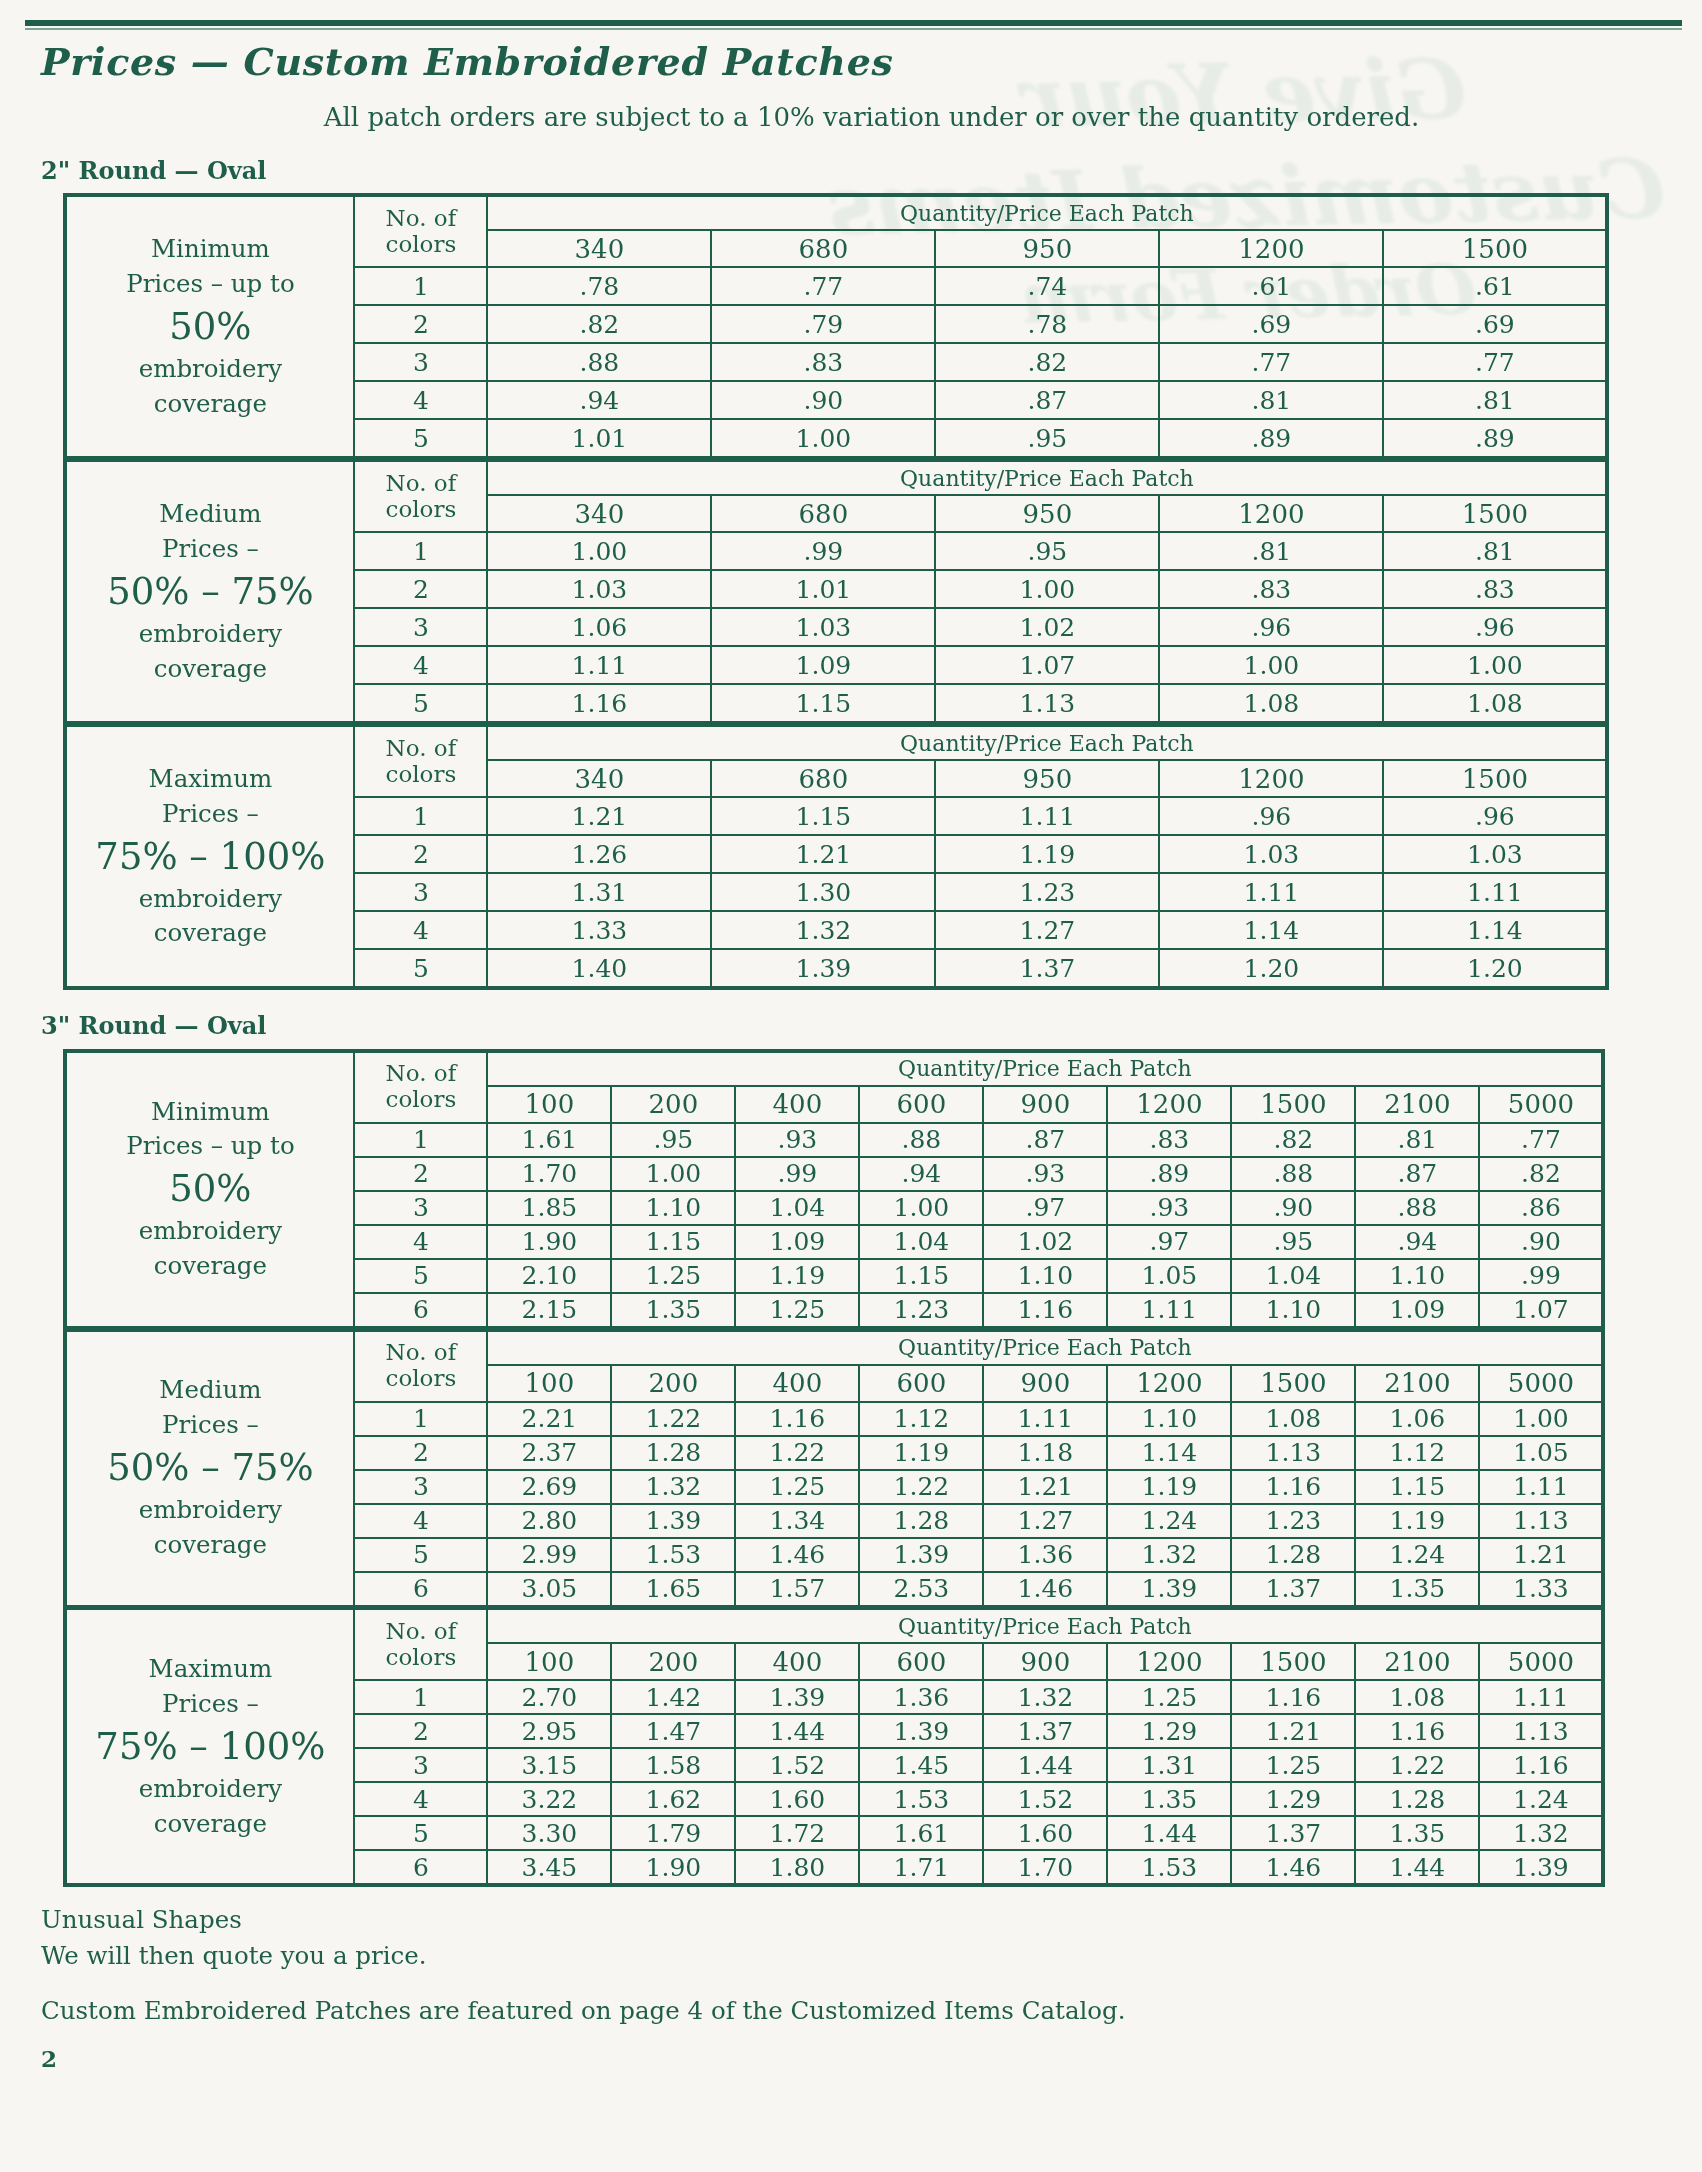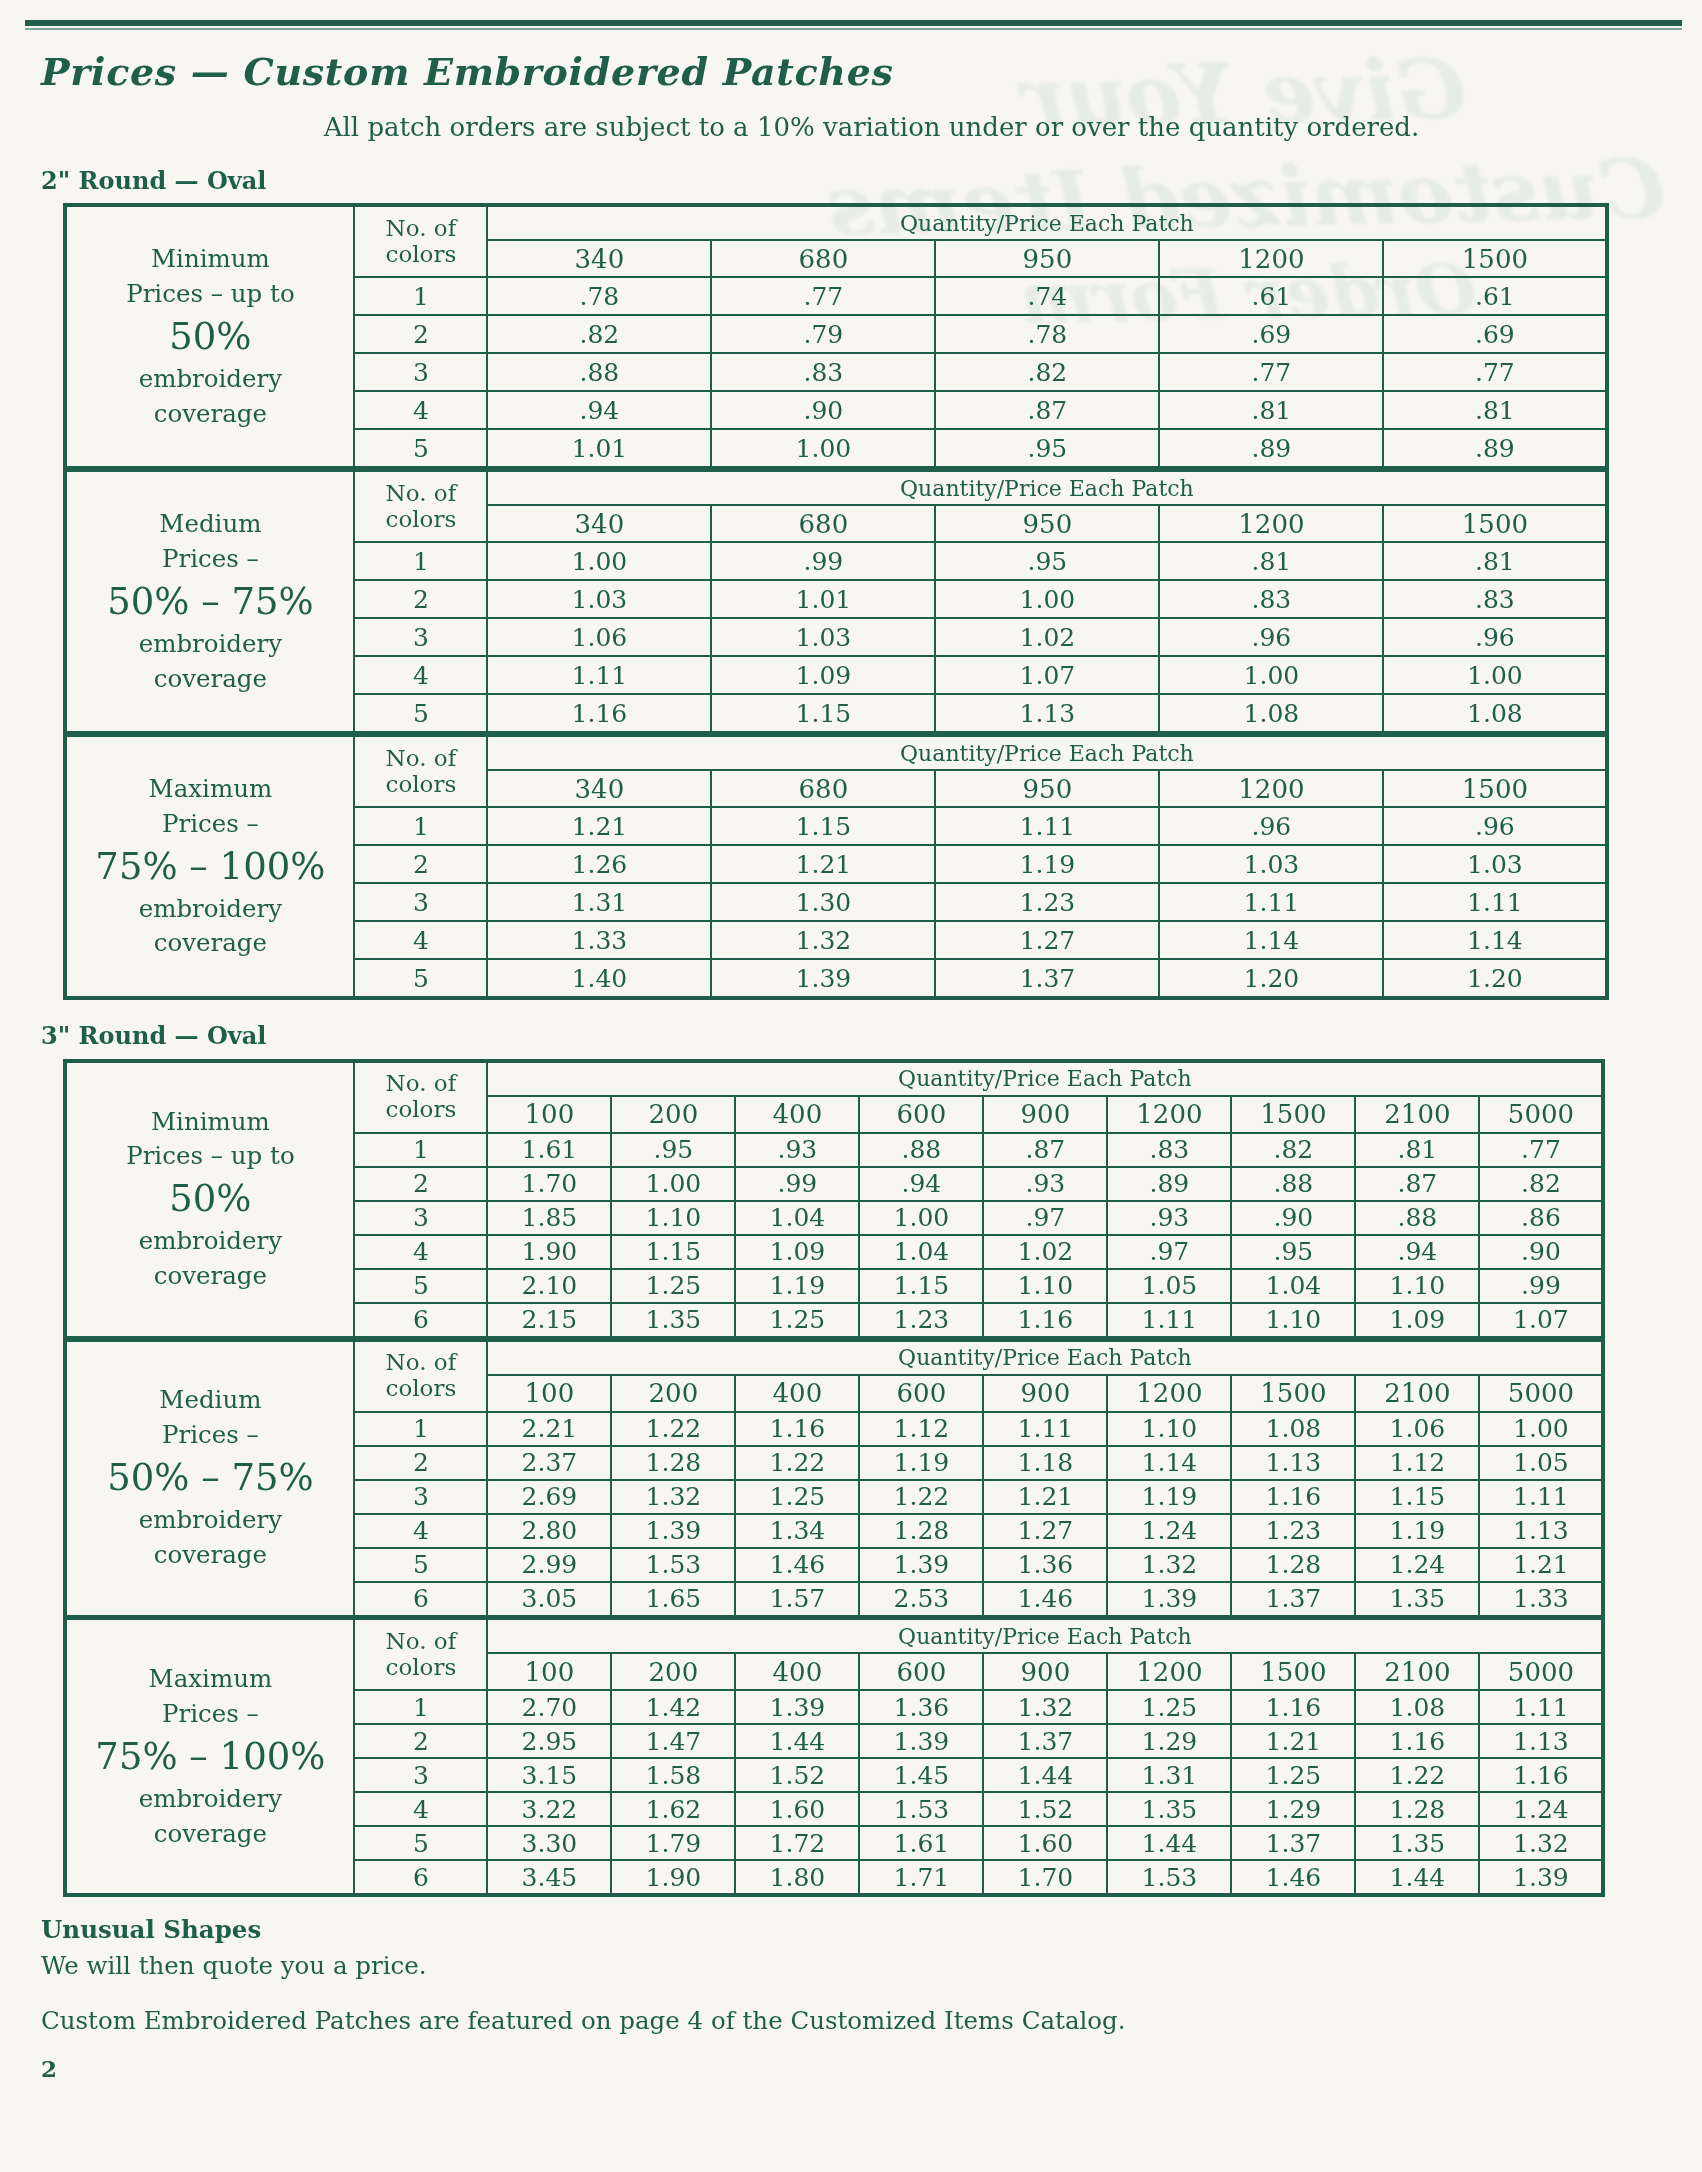--- a/index.html
+++ b/index.html
@@ -23,21 +23,21 @@
     transform:scaleX(-1) rotate(1.2deg);
     color:rgba(60,125,105,0.085);
     text-align:center; font-style:italic; font-weight:bold;
     filter:blur(1.4px);
     line-height:1.25;
     pointer-events:none;
     z-index:0;
   }
   .ghost .g1,.ghost .g2 { font-size:83px; }
   .ghost .g3 { font-size:70px; }
-  .content { position:relative; z-index:1; padding:49px 0 0 41px; }
+  .content { position:relative; z-index:1; padding:39px 0 0 41px; }
   .title {
     font-size:38px; font-weight:bold; font-style:italic;
     letter-spacing:0.7px; margin:0 0 18px 0;
   }
   .subtitle { font-size:26px; margin:0 0 24px 0;text-align:center; }
   .sec-heading { font-size:24px; font-weight:bold; margin:0 0 8.4px 0; }
   .sec-gap { margin-top:21px; }
   .price-table {
     border-collapse:collapse; table-layout:fixed;
     width:1541px; margin-left:22.4px;
@@ -52,21 +52,21 @@
   }
   .qty-head { height:32px; font-size:22px; font-weight:normal; }
   .qty-num { height:35px; font-size:26px; }
   .colors-head { font-size:23px; line-height:1.12; }
   tr.data td { font-size:25px; }
   .s2 tr.data td { height:36px; }
   .s3 tr.data td { height:32px; }
   .label-cell .lbl { font-size:24.5px; line-height:1.42; }
   .label-cell .big { font-size:37px; line-height:1.35; }
   .footer { margin-top:18px; }
-  .f-head { font-size:24.5px; font-weight:bold; margin:0 0 5.6px 0; }
+  .f-head { font-size:24.5px; font-weight:normal; margin:0 0 5.6px 0; }
   .f-body { font-size:24.5px; line-height:1.32; max-width:1611px; }
   .f-note { font-size:24.5px; margin-top:24px; }
   .page-num { font-size:23px; font-weight:bold; margin-top:19.6px; }
 </style>
 </head>
 <body>
 
 <div class="top-rule"></div>
 
 <div class="ghost">

